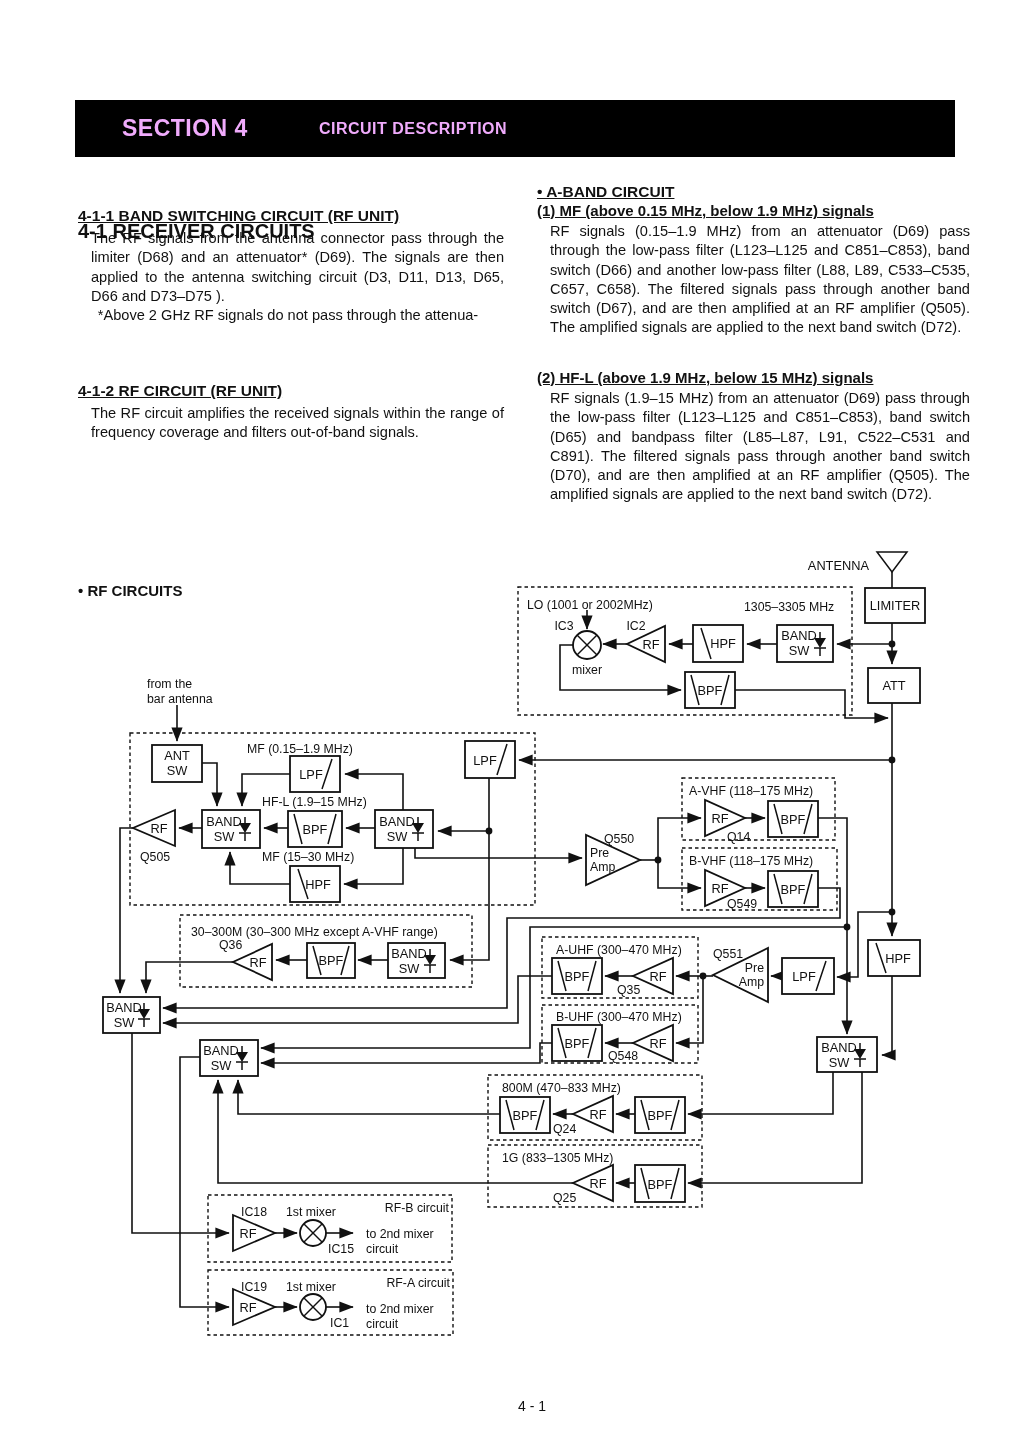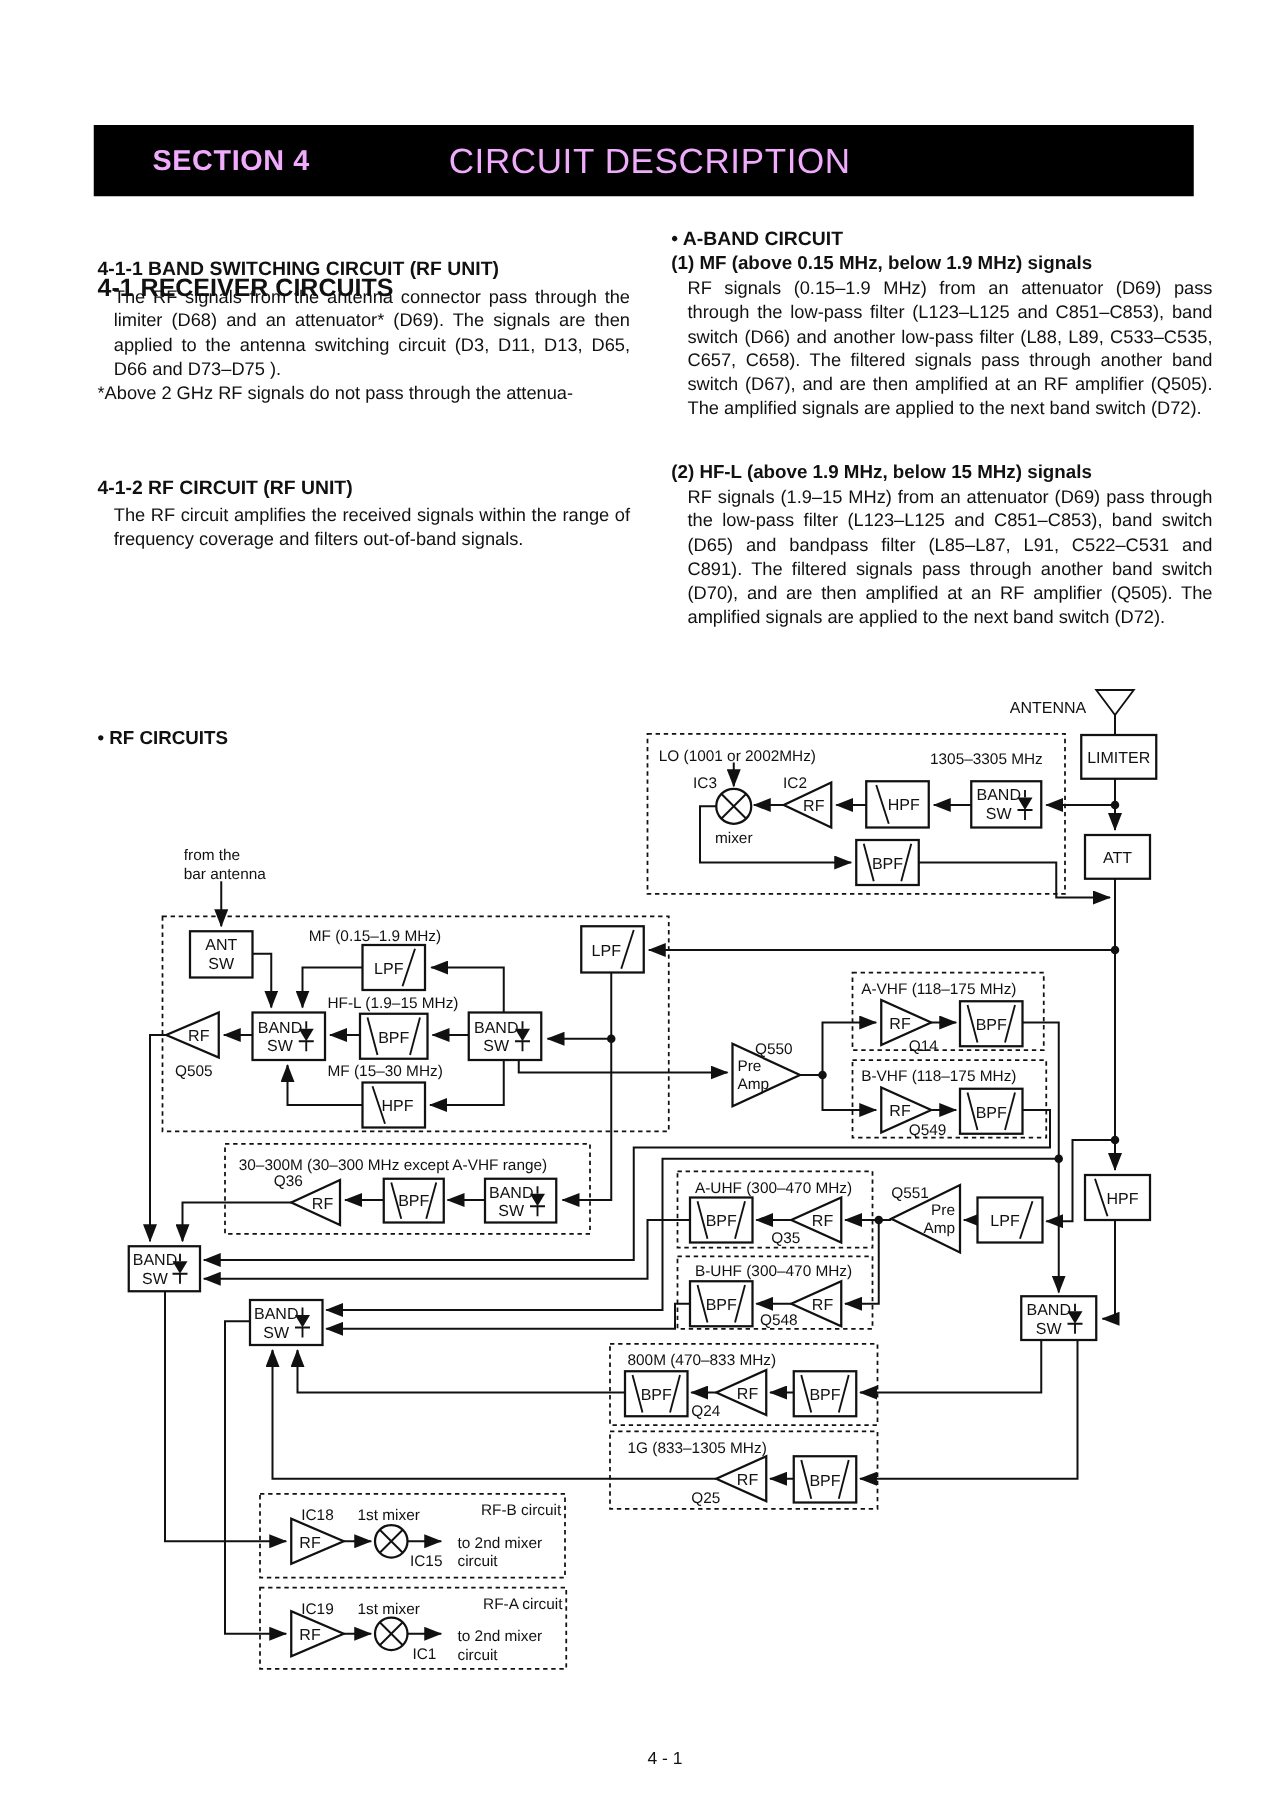--- a/index.html
+++ b/index.html
@@ -2,23 +2,23 @@
 <html><head>
 <meta charset="utf-8">
 <style>
   html,body{margin:0;padding:0;background:#e8e8e8;}
   #page{position:relative;width:1024px;height:1449px;background:#ffffff;margin:0 auto;
         font-family:"Liberation Sans", sans-serif;color:#111;overflow:hidden;}
   .abs{position:absolute;}
   #header-bar{left:75px;top:100px;width:880px;height:57px;background:#000;color:#f0abfc;
               display:flex;align-items:center;}
   #header-bar .sec{font-size:23px;font-weight:bold;margin-left:47px;letter-spacing:.5px;}
-  #header-bar .ttl{font-size:28px;font-weight:normal;margin-left:111px;letter-spacing:.5px;}
+  #header-bar .ttl{font-size:16px;font-weight:bold;margin-left:71px;letter-spacing:.5px;}
   .h1{font-size:20px;font-weight:bold;margin-top:40px;}
-  .h2{font-size:15.5px;font-weight:bold;}
+  .h2{font-size:15.5px;font-weight:bold;text-decoration:underline;}
   .body-txt{font-size:14.6px;line-height:19.3px;text-align:justify;margin-left:13px;}
   .note-line{font-size:14.6px;line-height:19.3px;}
   .bullet-bold{font-size:15px;font-weight:bold;}
   .pageno{font-size:14px;}
   svg text{font-family:"Liberation Sans", sans-serif;fill:#111;}
   .t{font-size:12.8px;}
   .ts{font-size:12.3px;}
   .box{fill:#fff;stroke:#111;stroke-width:1.8;}
   .ln{fill:none;stroke:#111;stroke-width:1.6;}
   .thin{fill:none;stroke:#111;stroke-width:1.5;}
@@ -31,21 +31,21 @@
 <div id="page">
 
   <div id="header-bar" class="abs">
     <span class="sec">SECTION 4</span>
     <span class="ttl">CIRCUIT DESCRIPTION</span>
   </div>
 
   <div class="abs h1" style="left:78px;top:180px;">4-1 RECEIVER CIRCUITS</div>
   <div class="abs h2" style="left:78px;top:207px;">4-1-1 BAND SWITCHING CIRCUIT (RF UNIT)</div>
   <div class="abs body-txt" style="left:78px;top:229px;width:413px;">The RF signals from the antenna connector pass through the limiter (D68) and an attenuator* (D69). The signals are then applied to the antenna switching circuit (D3, D11, D13, D65, D66 and D73–D75 ).</div>
-  <div class="abs note-line" style="left:78px;top:306px;width:420px;">*Above 2 GHz RF signals do not pass through the attenua-</div>
+  <div class="abs note-line" style="left:78px;top:306px;width:420px;text-align:center;">*Above 2 GHz RF signals do not pass through the attenua-</div>
   <div class="abs h2" style="left:78px;top:382px;">4-1-2 RF CIRCUIT (RF UNIT)</div>
   <div class="abs body-txt" style="left:78px;top:404px;width:413px;">The RF circuit amplifies the received signals within the range of frequency coverage and filters out-of-band signals.</div>
 
   <div class="abs h2" style="left:537px;top:183px;">• A-BAND CIRCUIT</div>
   <div class="abs h2" style="left:537px;top:202px;font-size:15px;">(1) MF (above 0.15 MHz, below 1.9 MHz) signals</div>
   <div class="abs body-txt" style="left:537px;top:222px;width:420px;">RF signals (0.15–1.9 MHz) from an attenuator (D69) pass through the low-pass filter (L123–L125 and C851–C853), band switch (D66) and another low-pass filter (L88, L89, C533–C535, C657, C658). The filtered signals pass through another band switch (D67), and are then amplified at an RF amplifier (Q505). The amplified signals are applied to the next band switch (D72).</div>
   <div class="abs h2" style="left:537px;top:369px;font-size:15px;">(2) HF-L (above 1.9 MHz, below 15 MHz) signals</div>
   <div class="abs body-txt" style="left:537px;top:389px;width:420px;">RF signals (1.9–15 MHz) from an attenuator (D69) pass through the low-pass filter (L123–L125 and C851–C853), band switch (D65) and bandpass filter (L85–L87, L91, C522–C531 and C891). The filtered signals pass through another band switch (D70), and are then amplified at an RF amplifier (Q505). The amplified signals are applied to the next band switch (D72).</div>
 
   <div class="abs bullet-bold" style="left:78px;top:562px;margin-top:20px;">• RF CIRCUITS</div>

